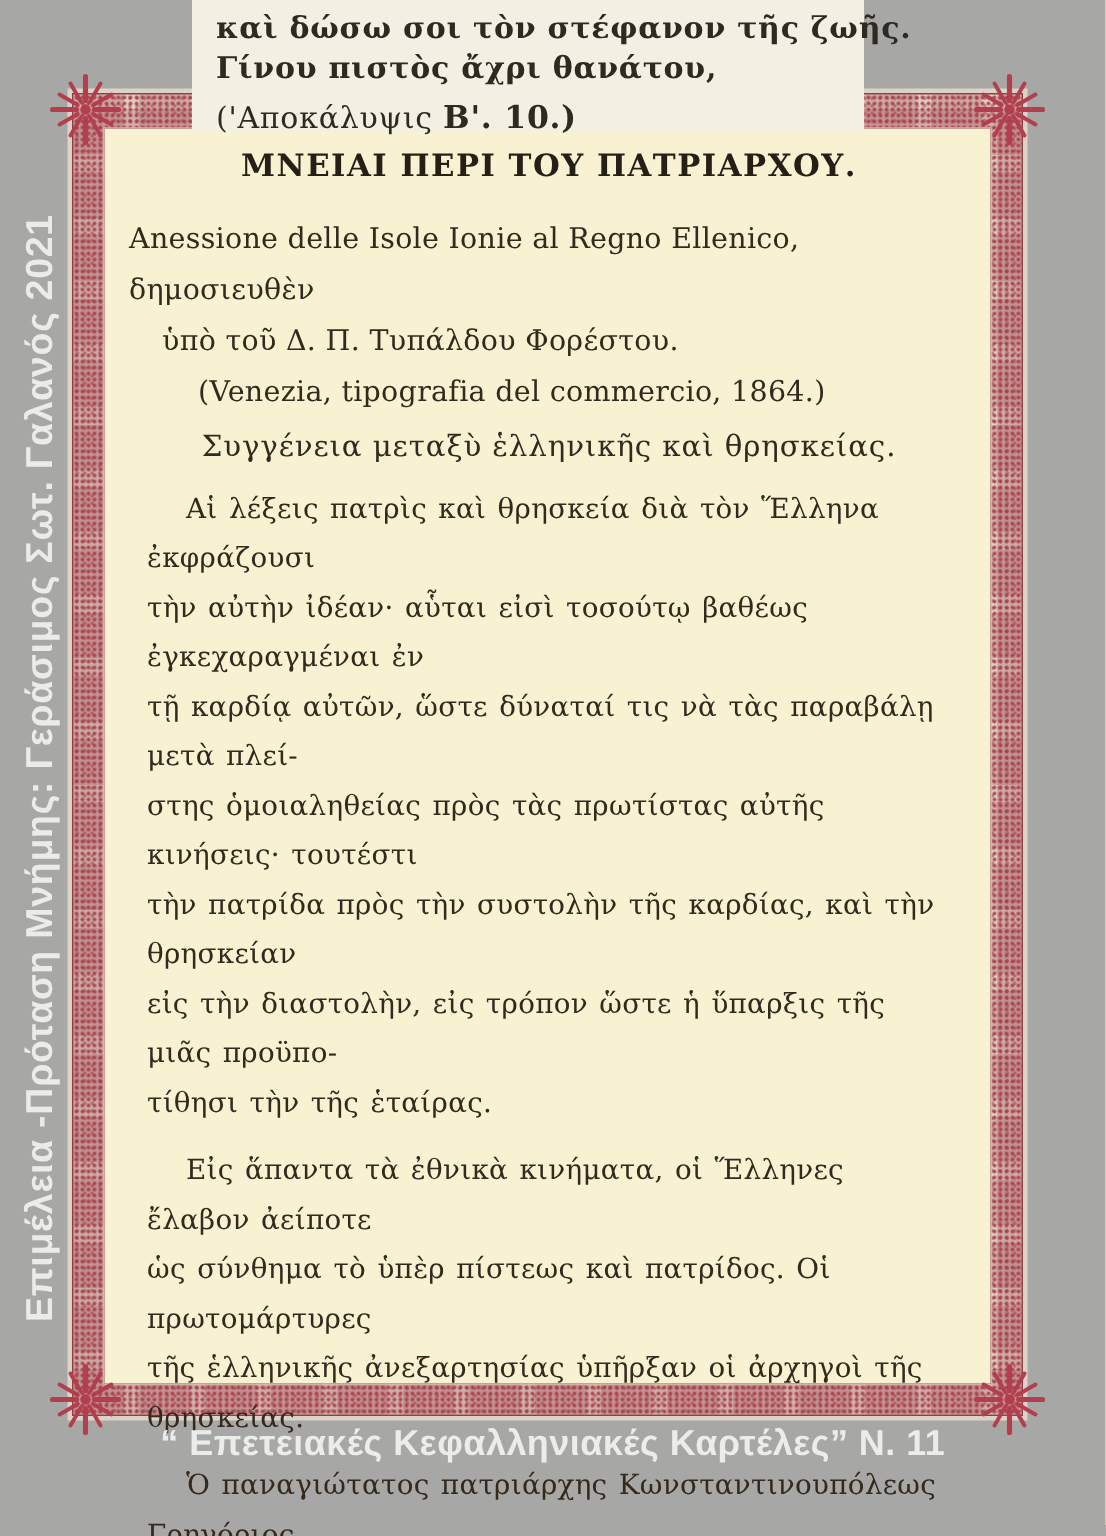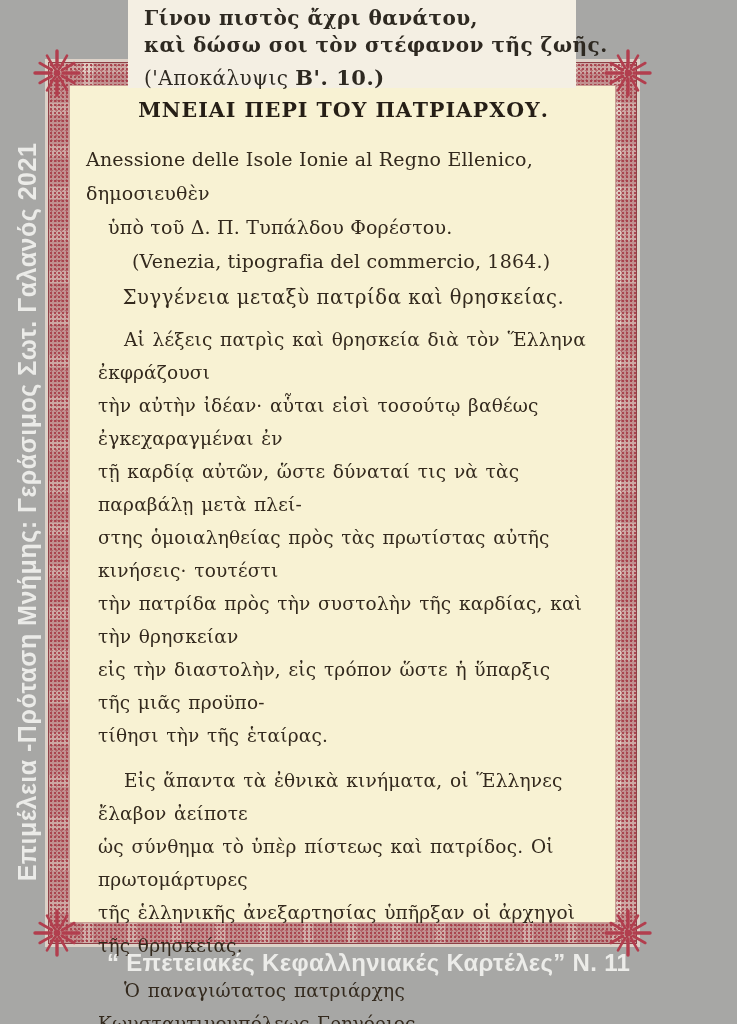--- a/index.html
+++ b/index.html
@@ -43,21 +43,21 @@
   .q-ref{
     font-size:20px;
     line-height:37px;
     letter-spacing:.5px;
   }
   .q-ref b{font-size:21px;}
   
   .frame{
     position:absolute;
     left:48px;top:62px;
-    width:589px;height:882px;
+    width:634px;height:882px;
     box-sizing:border-box;
     border:1px solid #8e4046;
     box-shadow:0 0 0 3px #ddd2c8;
     background-color:#dfccc2;
     background-image:
       radial-gradient(rgba(164,56,68,.85) 1px, rgba(0,0,0,0) 1.4px),
       radial-gradient(rgba(164,56,68,.5) 1px, rgba(0,0,0,0) 1.4px),
       repeating-linear-gradient(90deg, rgba(140,40,55,.22) 0 34px, rgba(0,0,0,0) 34px 44px),
       repeating-linear-gradient(0deg, rgba(140,40,55,.18) 0 30px, rgba(0,0,0,0) 30px 42px);
     background-size:4px 4px,5px 5px,auto,auto;
@@ -117,22 +117,22 @@
   }
   .footer .f1{font-size:24px;letter-spacing:.3px;}
   .footer .f2{font-size:25px;letter-spacing:.2px;}
 </style>
 </head>
 <body>
 
 <div class="vertical-credit">Επιμέλεια -Πρόταση Μνήμης: Γεράσιμος Σωτ. Γαλανός 2021</div>
 
 <div class="quote-box">
+  <div class="q-line">καὶ δώσω σοι τὸν στέφανον τῆς ζωῆς.</div>
   <div class="q-line">Γίνου πιστὸς ἄχρι θανάτου,</div>
-  <div class="q-line">καὶ δώσω σοι τὸν στέφανον τῆς ζωῆς.</div>
   <div class="q-ref"><span>('Αποκάλυψις </span><b>Β'. 10.)</b></div>
 </div>
 
 <div class="frame">
   <svg class="burst tl" viewBox="-26 -26 52 52" xmlns="http://www.w3.org/2000/svg">
     <g stroke="#b23e4e" stroke-linecap="round">
       <line x1="6" y1="0" x2="22" y2="0" stroke-width="3.4"></line>
         <line x1="5.2" y1="3" x2="17.3" y2="10" stroke-width="2.6"></line>
       <line x1="3" y1="5.2" x2="10" y2="17.3" stroke-width="2.6"></line>
         <line x1="0" y1="6" x2="0" y2="22" stroke-width="3.4"></line>
@@ -199,21 +199,21 @@
       <circle r="3.4" fill="#b23e4e"></circle>
   </svg>
 
   <div class="doc">
     <h1>ΜΝΕΙΑΙ ΠΕΡΙ ΤΟΥ ΠΑΤΡΙΑΡΧΟΥ.</h1>
     <div class="biblio">
       <div>Anessione delle Isole Ionie al Regno Ellenico, δημοσιευθὲν</div>
       <div class="bib2">ὑπὸ τοῦ Δ. Π. Τυπάλδου Φορέστου.</div>
       <div class="bib3">(Venezia, tipografia del commercio, 1864.)</div>
     </div>
-    <h2>Συγγένεια μεταξὺ πατρίδα καὶ θρησκείας.</h2>
+    <h2>Συγγένεια μεταξὺ ἑλληνικῆς καὶ θρησκείας.</h2>
     <p class="para">Αἱ λέξεις πατρὶς καὶ θρησκεία διὰ τὸν Ἕλληνα ἐκφράζουσι
 τὴν αὐτὴν ἰδέαν· αὗται εἰσὶ τοσούτῳ βαθέως ἐγκεχαραγμέναι ἐν
 τῇ καρδίᾳ αὐτῶν, ὥστε δύναταί τις νὰ τὰς παραβάλῃ μετὰ πλεί-
 στης ὁμοιαληθείας πρὸς τὰς πρωτίστας αὐτῆς κινήσεις· τουτέστι
 τὴν πατρίδα πρὸς τὴν συστολὴν τῆς καρδίας, καὶ τὴν θρησκείαν
 εἰς τὴν διαστολὴν, εἰς τρόπον ὥστε ἡ ὕπαρξις τῆς μιᾶς προϋπο-
 τίθησι τὴν τῆς ἑταίρας.</p>
     <p class="para">Εἰς ἅπαντα τὰ ἐθνικὰ κινήματα, οἱ Ἕλληνες ἔλαβον ἀείποτε
 ὡς σύνθημα τὸ ὑπὲρ πίστεως καὶ πατρίδος.  Οἱ πρωτομάρτυρες
 τῆς ἑλληνικῆς ἀνεξαρτησίας ὑπῆρξαν οἱ ἀρχηγοὶ τῆς θρησκείας.</p>

